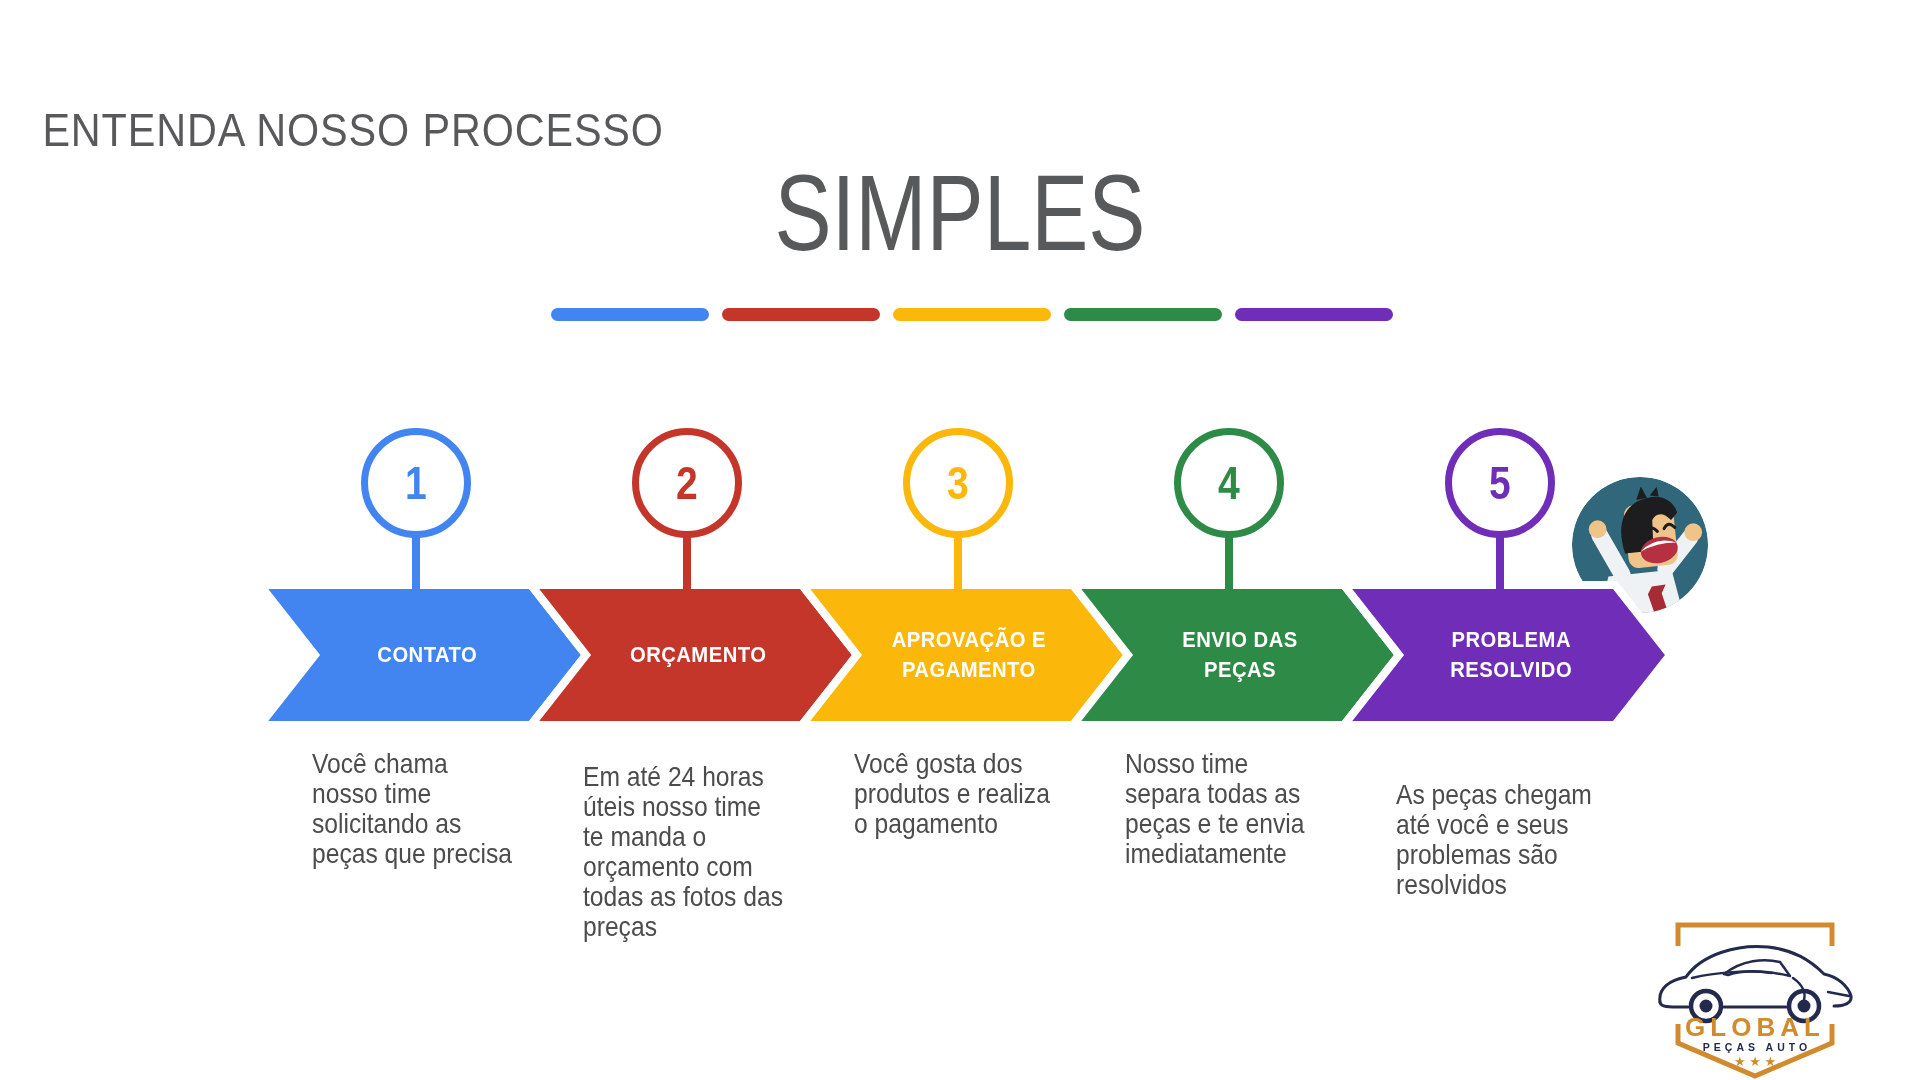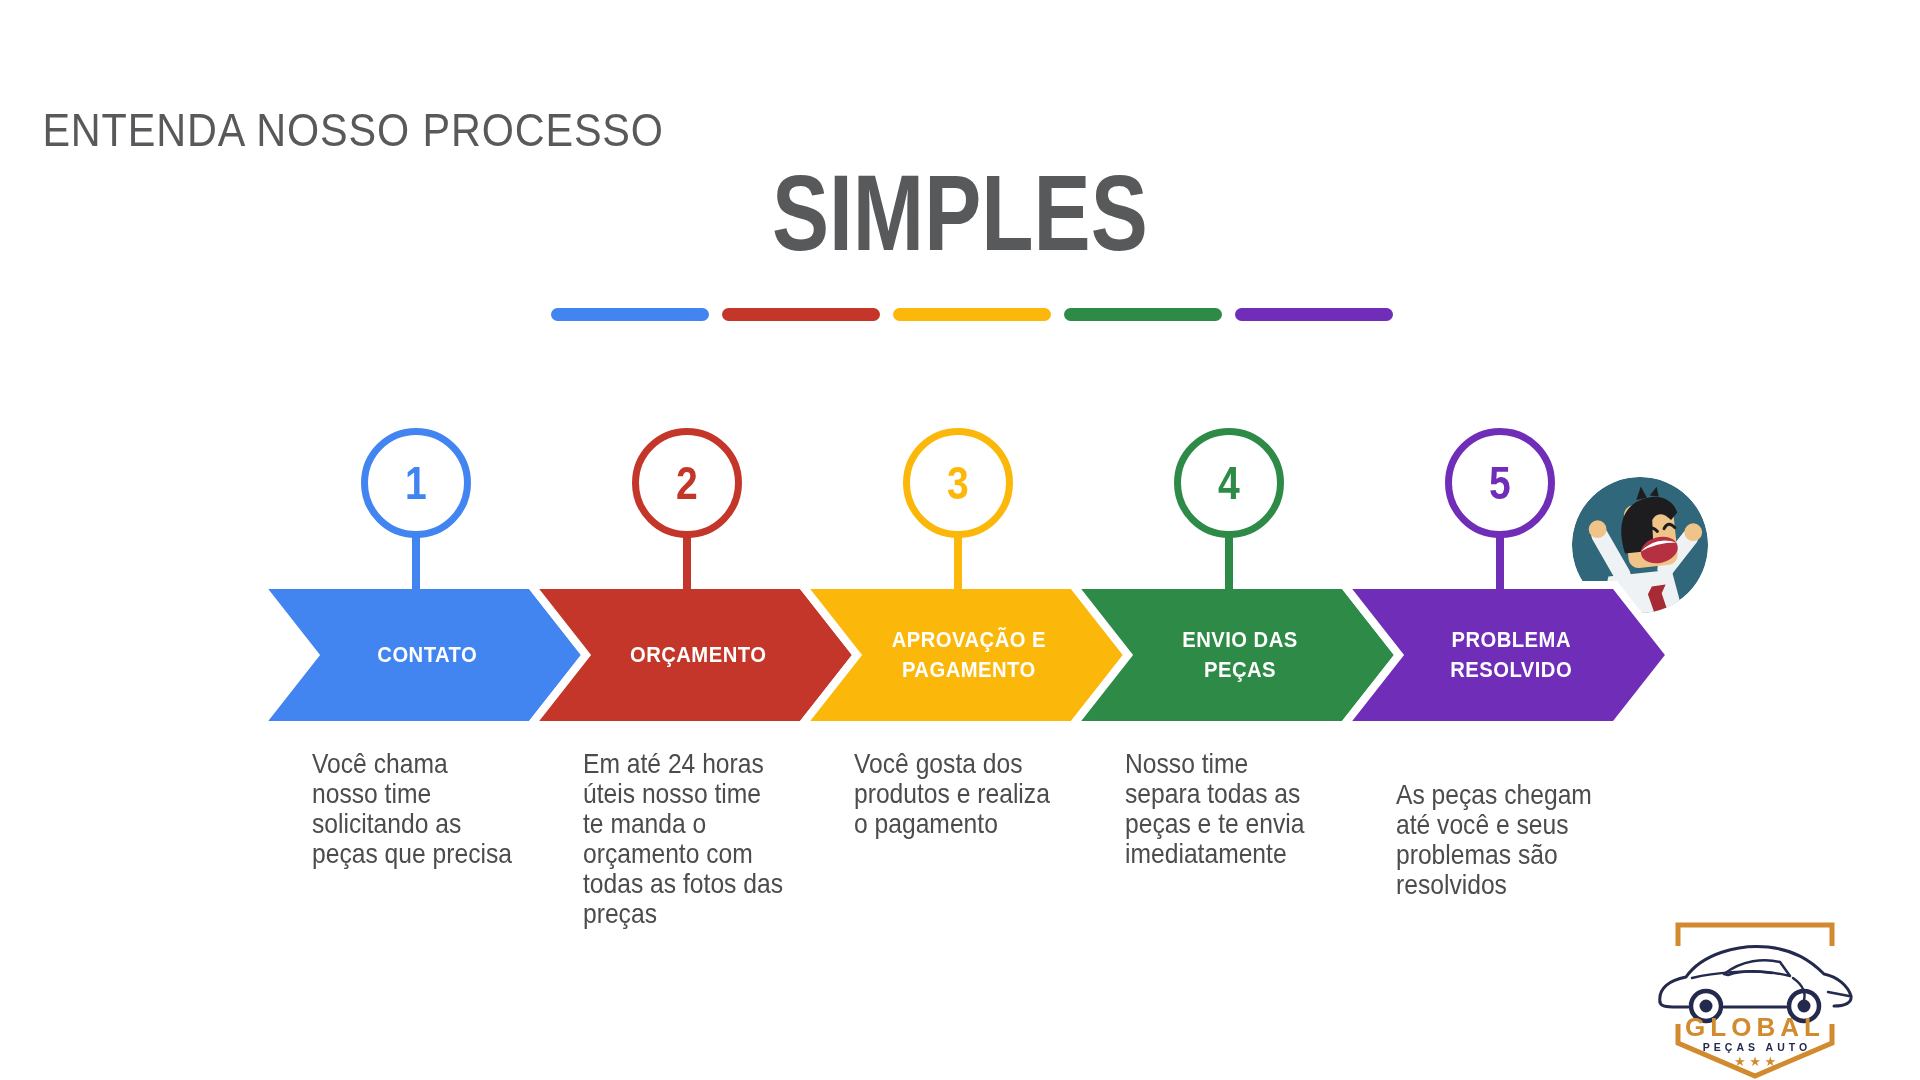--- a/index.html
+++ b/index.html
@@ -8,21 +8,21 @@
     font-family:"Liberation Sans",sans-serif;
   }
   
   .subtitle{
     position:absolute;left:0;right:0;top:102px;text-align:left;
     font-size:47px;font-weight:500;color:var(--c-title_gray);
   }
   .subtitle>span{display:inline-block;transform:scaleX(.88);letter-spacing:1px;}
   .title-big{
     position:absolute;left:0;right:0;top:160px;text-align:center;
-    font-size:107px;font-weight:700;color:var(--c-title_gray);line-height:1;
+    font-size:107px;font-weight:400;color:var(--c-title_gray);line-height:1;
   }
   .title-big>span{display:inline-block;transform:scaleX(.80);letter-spacing:0;}
   
   .dashes{position:absolute;left:551px;top:308px;display:flex;gap:13px;}
   .dash{width:158px;height:13px;border-radius:7px;}
   
   .c-blue{--sc:var(--c-blue);}   .c-red{--sc:var(--c-red);}
   .c-yellow{--sc:var(--c-yellow);} .c-green{--sc:var(--c-green);}
   .c-purple{--sc:var(--c-purple);}
   .dash.c-blue{background:var(--c-blue);} .dash.c-red{background:var(--c-red);}
@@ -50,21 +50,21 @@
   .arrow-band{position:absolute;left:252px;top:581px;width:1430px;height:148px;}
   .arrow-band polygon{stroke:#fff;stroke-width:8;stroke-linejoin:miter;}
   .f-blue{fill:var(--c-blue);} .f-red{fill:var(--c-red);} .f-yellow{fill:var(--c-yellow);}
   .f-green{fill:var(--c-green);} .f-purple{fill:var(--c-purple);}
   
   .desc{
     position:absolute;top:749px;width:260px;color:var(--c-body_gray);
     font-size:28px;line-height:30px;white-space:pre-line;
   }
   .desc>span{display:inline-block;transform:scaleX(.88);transform-origin:left top;}
-  .t0{left:312px;} .t1{left:583px;} .t2{left:854px;} .t3{left:1125px;} .t4{left:1396px;margin-top:31px;}
+  .t0{left:312px;} .t1{left:583px;margin-top:13px;} .t2{left:854px;} .t3{left:1125px;} .t4{left:1396px;margin-top:31px;}
   
   .character{position:absolute;left:1571px;top:476px;width:138px;height:138px;}
   
   .logo{position:absolute;left:1652px;top:914px;width:205px;height:170px;text-decoration:underline;}
   .logo text{font-family:"Liberation Sans",sans-serif;}
 </style>
 </head>
 <body>
 
 <div class="canvas">

